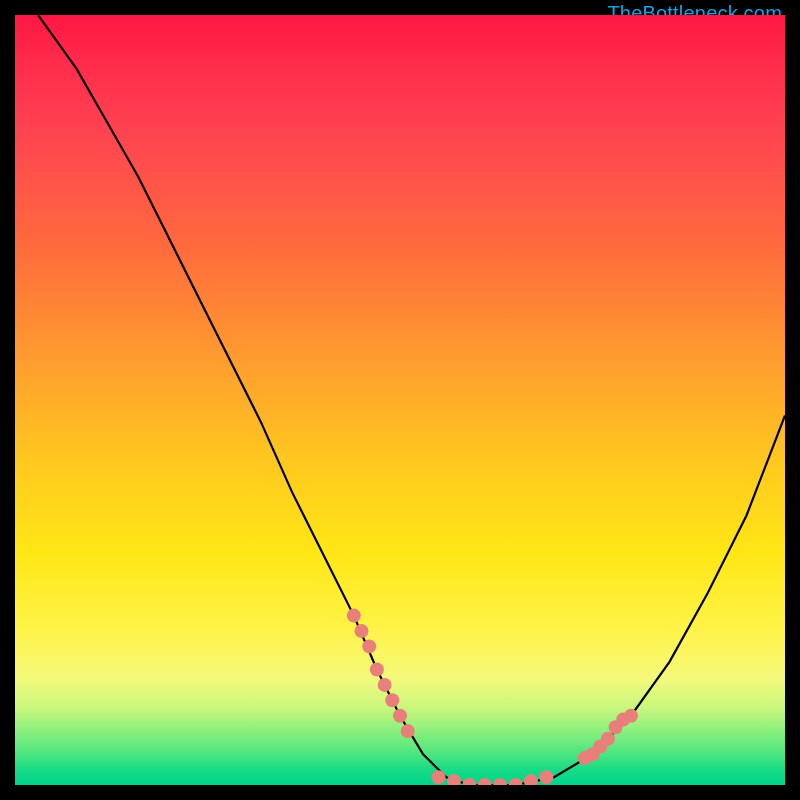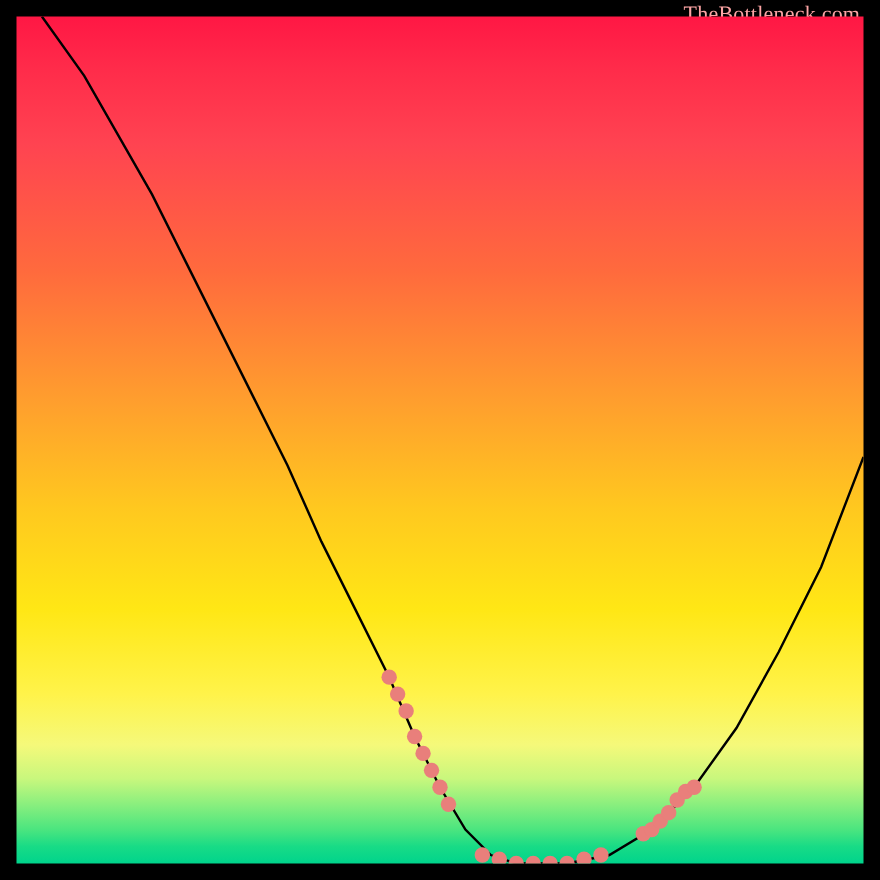--- a/index.html
+++ b/index.html
@@ -40,25 +40,24 @@
       #8aef7e 93%,
       #4be57f 96%,
       #18db86 98%,
       #00d48c 100%
     );
   }
   .watermark {
     position: absolute;
     top: 2px;
     right: 18px;
-    color: #fca5a5;
+    color: #0ea5e9;
     font-size: 20px;
     letter-spacing: 0.2px;
     user-select: none;
-    font-family: Liberation Serif, serif;
   }
   svg.curve {
     position: absolute;
     left: 0;
     top: 0;
     width: 770px;
     height: 770px;
   }
 </style>
 </head>

